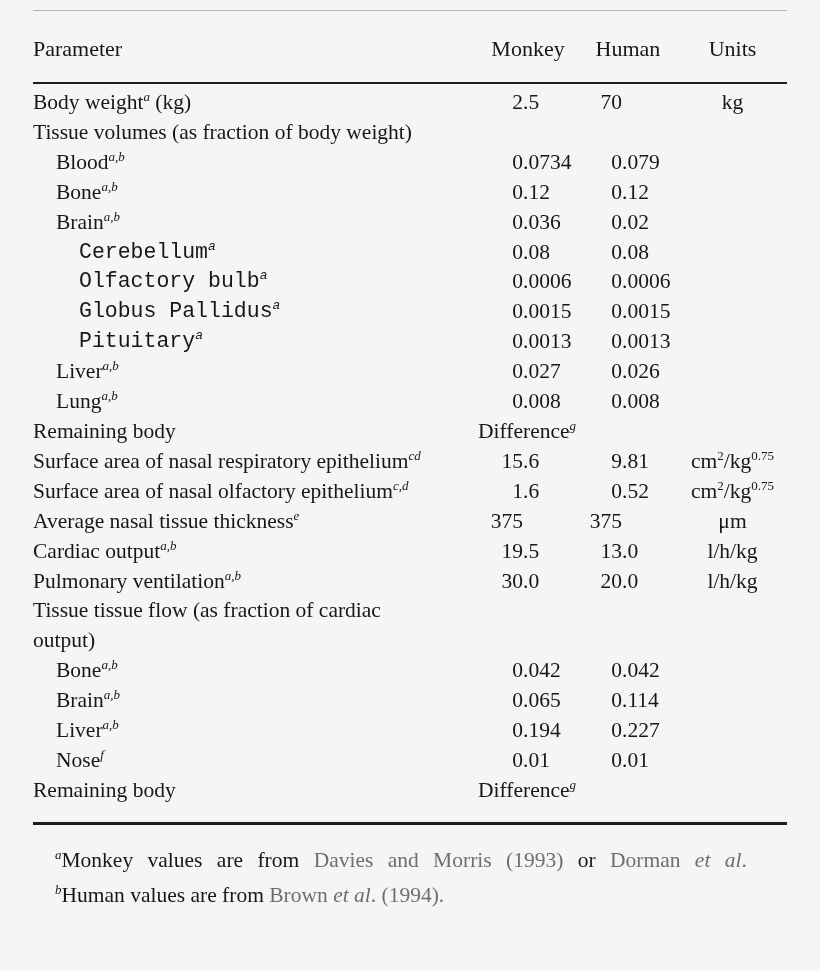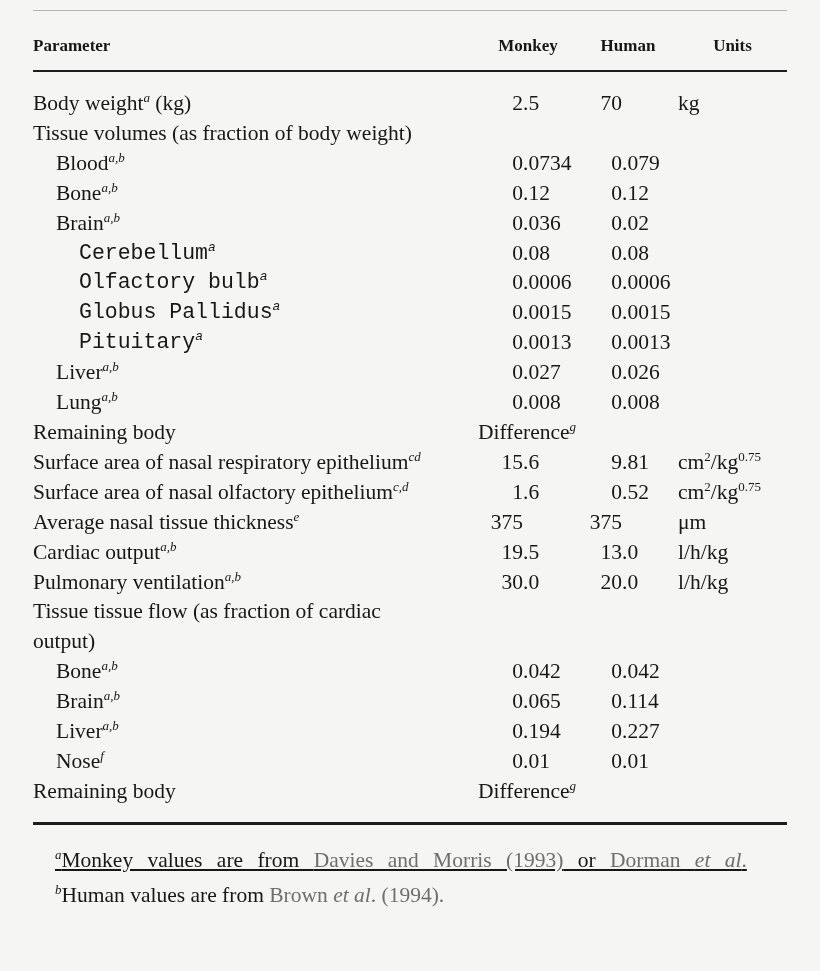--- a/index.html
+++ b/index.html
@@ -12,53 +12,53 @@
   .top-rule { position:absolute; top:10px; left:33px; width:754px; height:1px; background:#b5b5b3; }
   .bottom-rule { position:absolute; top:822px; left:33px; width:754px; height:2.5px; background:#1d1d1d; }
 
   table.params { position:absolute; top:0; left:33px; width:754px; border-collapse:collapse; table-layout:fixed; }
   col.c-param  { width:445px; }
   col.c-monkey { width:100px; }
   col.c-human  { width:100px; }
   col.c-units  { width:109px; }
 
   thead th {
-    font-weight:bold; font-size:17px; vertical-align:bottom;
-    padding:36px 0 14px 0; border-bottom:2.5px solid #1d1d1d;
+    font-weight:normal; font-size:22px; vertical-align:bottom;
+    padding:36px 0 20px 0; border-bottom:2.5px solid #1d1d1d;
   }
   th.left { text-align:left; }
   th.ctr  { text-align:center; }
 
   tbody td {
     font-size:21.5px; line-height:29.9px; padding:0;
     vertical-align:top; white-space:nowrap;
   }
-  tbody tr.first-row td { padding-top:17px; }
+  tbody tr.first-row td { padding-top:4px; }
   td.ind1 { padding-left:23px; }
   td.ind2 { padding-left:46px;font-family:Liberation Mono, monospace; }
-  td.units { text-align:left;margin-top:45px; }
+  td.units { text-align:center;margin-top:45px; }
 
   .num { display:inline-block; }
   .ip  { display:inline-block; text-align:right; }
   td.m .ip { width:45px; }
   td.h .ip { width:44px; }
   .fp  { display:inline; }
 
   sup { font-size:13px; line-height:0; vertical-align:super; }
   sup.si { font-style:italic; }
   sup.sn { font-style:normal; }
 
   .c  { color:#6e6e6e; }
   .ci { color:#6e6e6e; font-style:italic; }
   .t  { color:#171717; }
 
   .footnotes { position:absolute; top:843px; left:33px; width:756px; font-size:21.5px; line-height:35px; }
   .fn-line { white-space:nowrap; }
   .fn-indent { padding-left:22px; }
-  .fn-wide { word-spacing:9px;text-decoration:underline; }
+  .fn-wide { word-spacing:9px; }
 </style>
 </head>
 <body>
 
 <div class="page">
   <div class="top-rule"></div>
 
   <table class="params">
     <colgroup>
       <col class="c-param">

